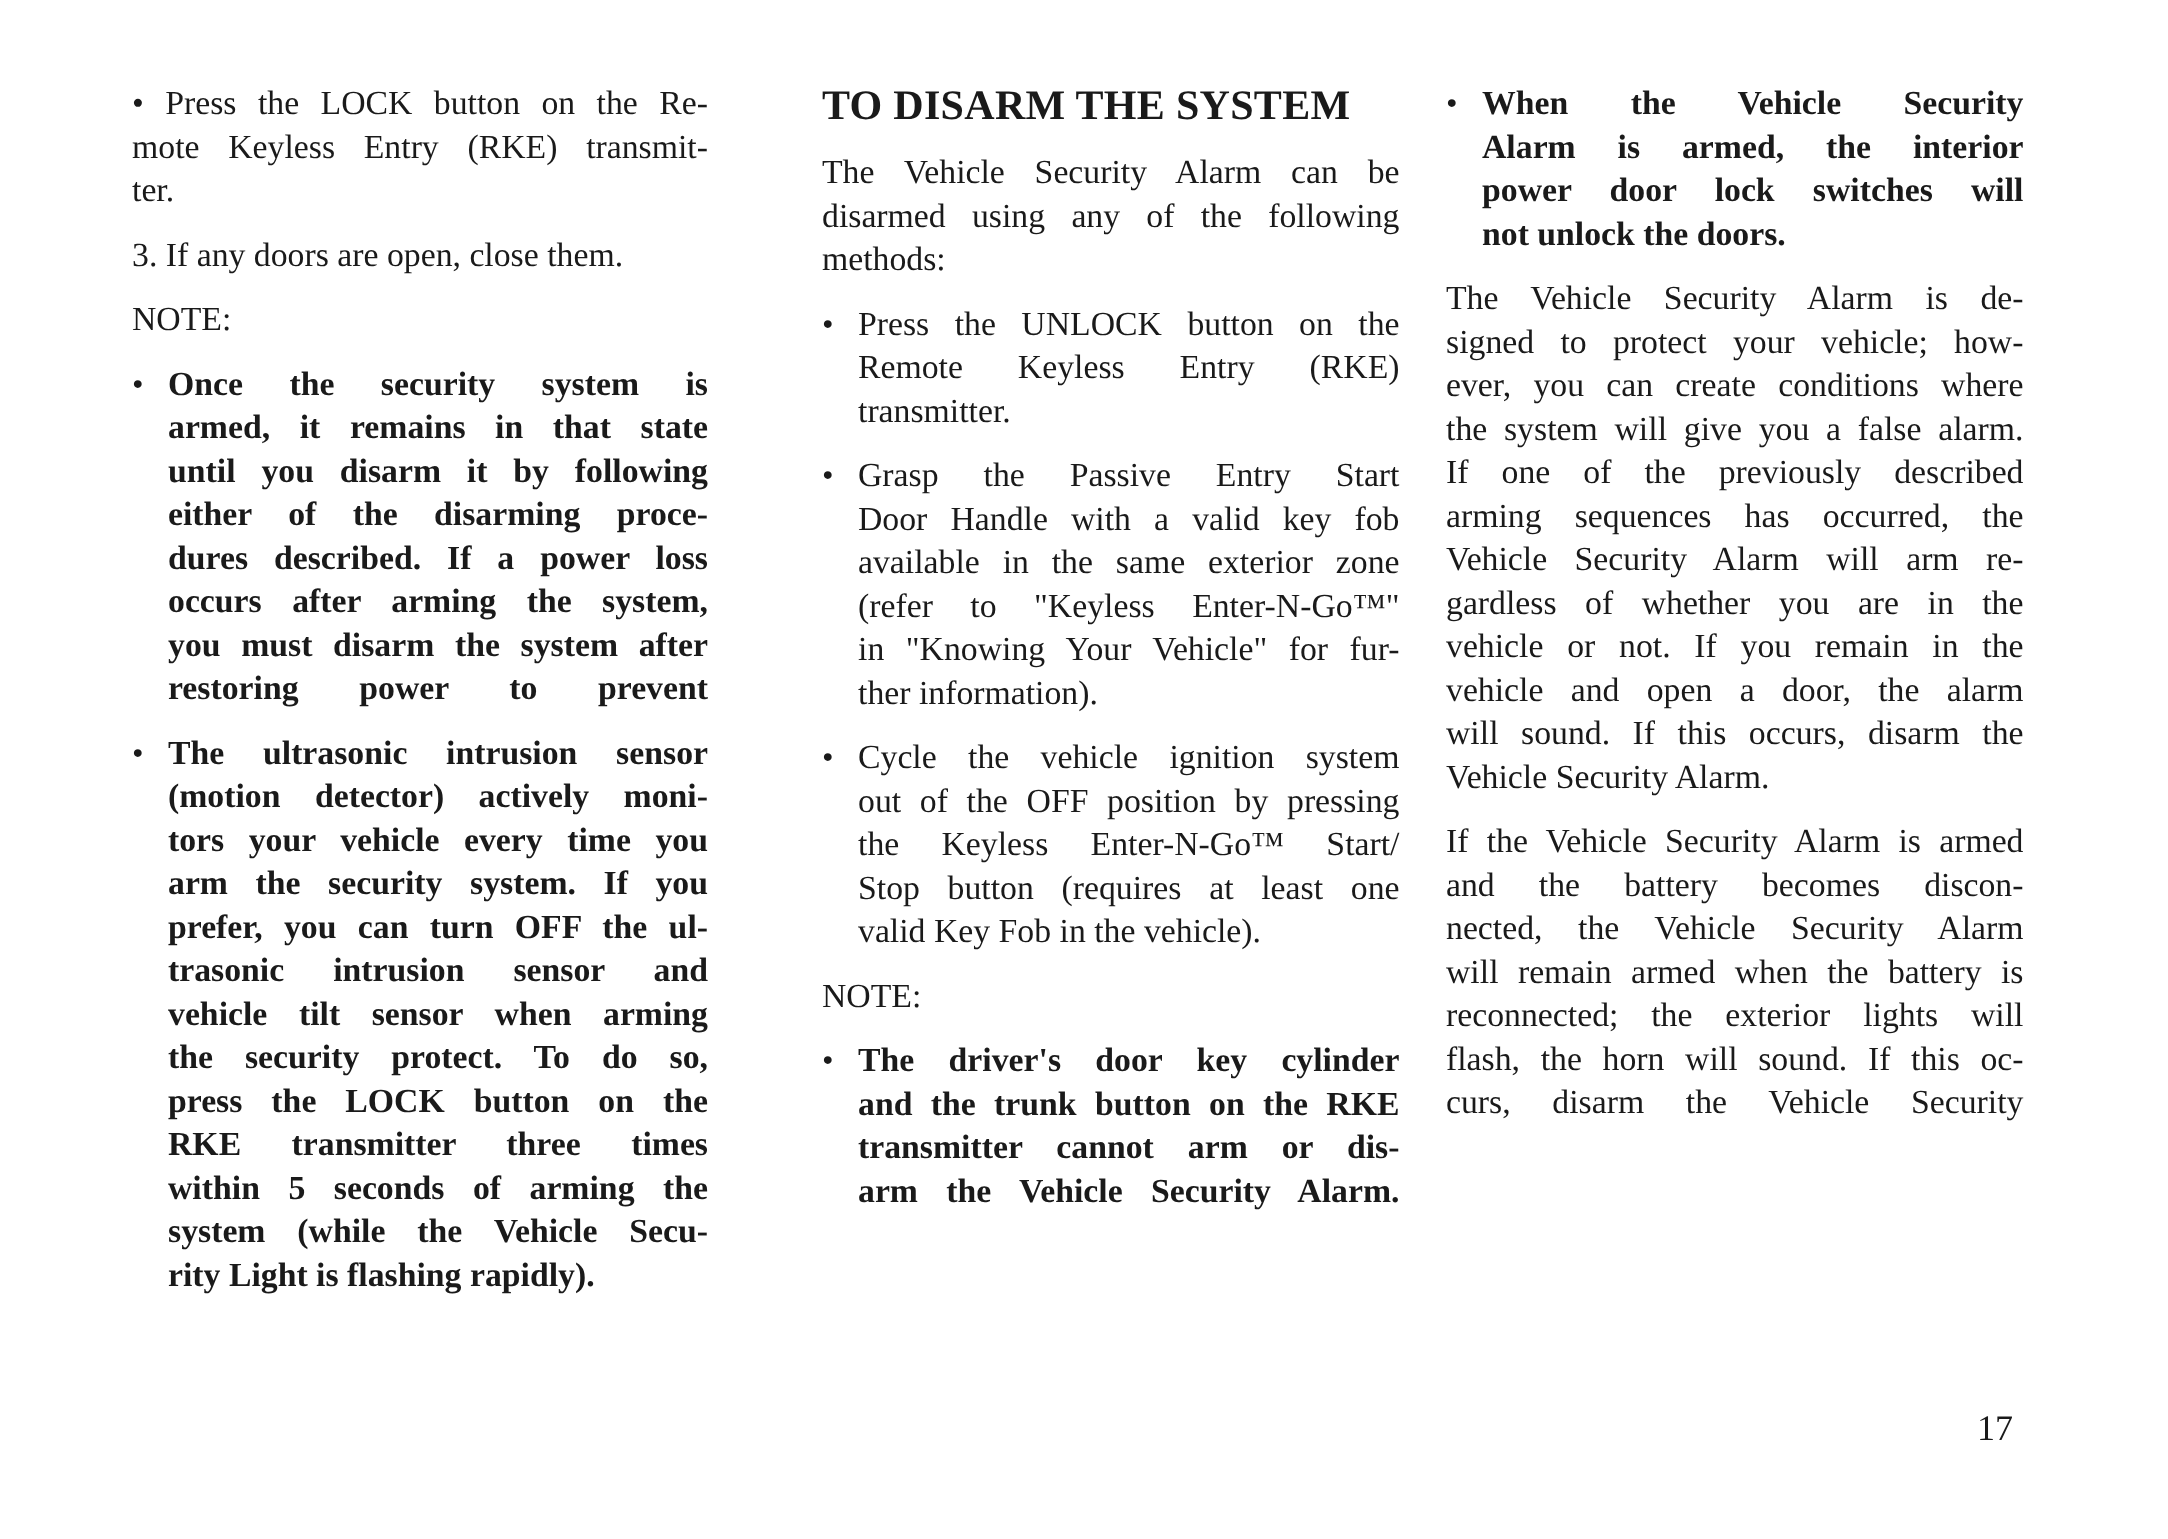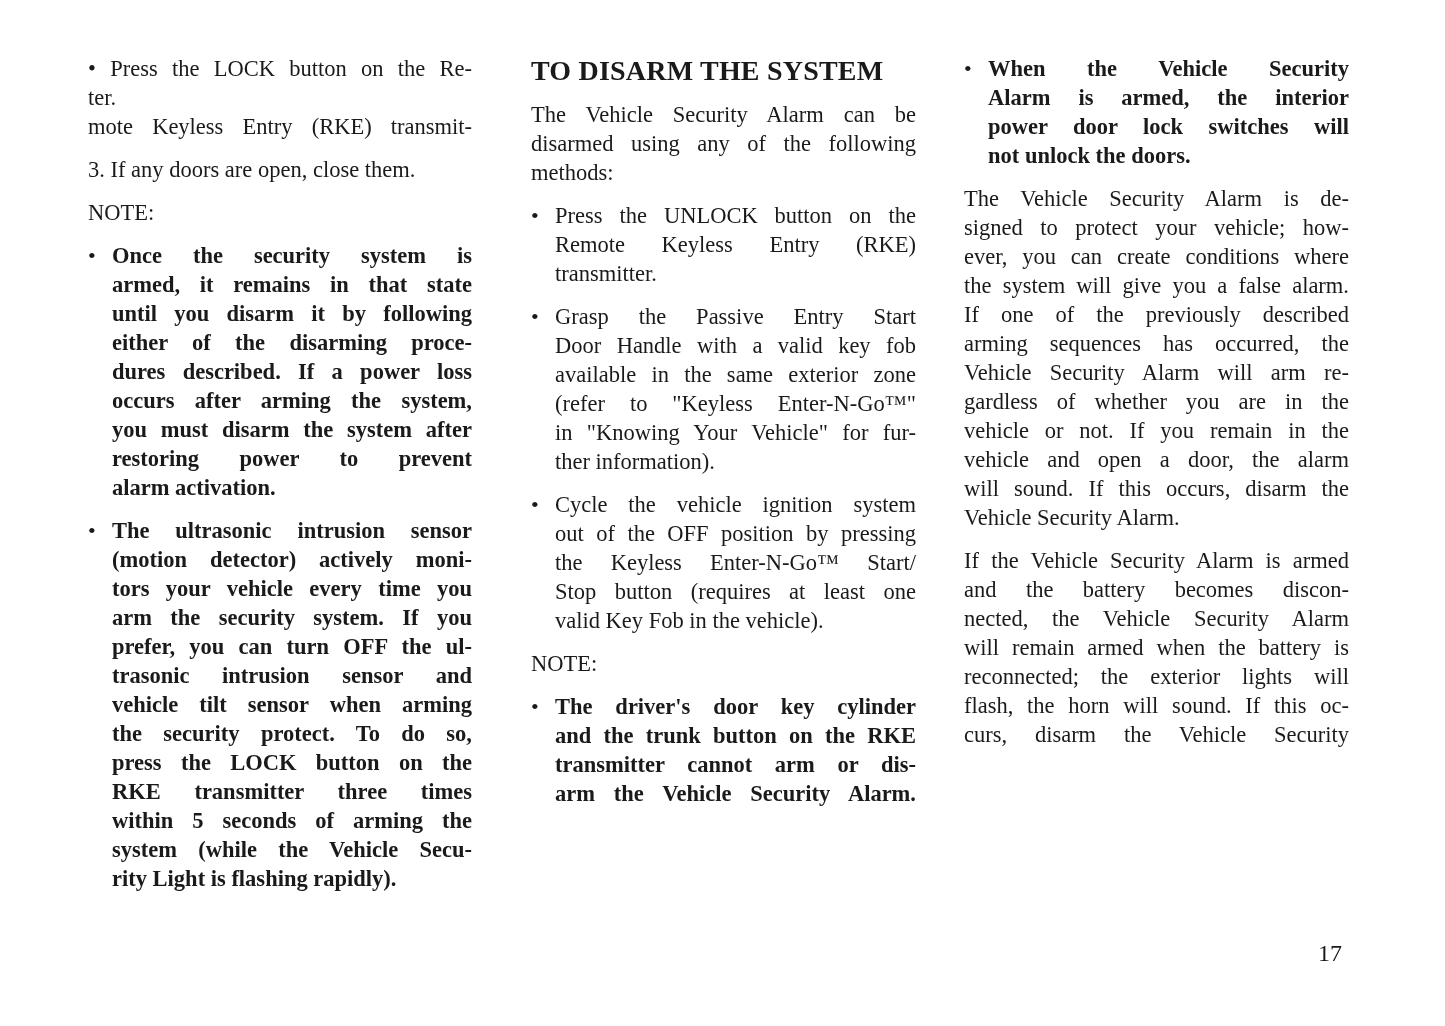--- a/index.html
+++ b/index.html
@@ -13,21 +13,21 @@
       position: relative;
       overflow: hidden;
       font-family: "Liberation Serif", "DejaVu Serif", serif;
       color: #1a1a1a;
     }
     .column {
       position: absolute;
       top: 54px;
     }
     #col1 { left: 88px; width: 384px; }
-    #col2 { left: 531px; width: 385px; }
+    #col2 { left: 548px; width: 385px; }
     #col3 { left: 964px; width: 385px; }
 
     .line {
       display: block;
       font-size: 22.5px;
       line-height: 29px;
       height: 29px;
       white-space: nowrap;
       text-align: justify;
       text-align-last: justify;
@@ -76,41 +76,40 @@
       line-height: 30px;
       margin-top: 38px;
     }
   </style>
 </head>
 <body>
 
 <div class="column" id="col1">
   <div class="block">
     <span class="line">• Press the LOCK button on the Re-</span>
+    <span class="line">mote Keyless Entry (RKE) transmit-</span>
     <span class="line last">ter.</span>
-    <span class="line">mote Keyless Entry (RKE) transmit-</span>
   </div>
 
   <div class="block">
     <span class="line last">3.  If any doors are open, close them.</span>
   </div>
 
   <div class="block note-label">NOTE:</div>
 
   <div class="block bullet-item bold">
     <span class="bullet">•</span>
     <span class="line">Once the security system is</span>
     <span class="line">armed, it remains in that state</span>
     <span class="line">until you disarm it by following</span>
     <span class="line">either of the disarming proce-</span>
     <span class="line">dures described. If a power loss</span>
     <span class="line">occurs after arming the system,</span>
     <span class="line">you must disarm the system after</span>
     <span class="line">restoring power to prevent</span>
-    <span class="line last">alarm activation.</span>
   </div>
 
   <div class="block bullet-item bold">
     <span class="bullet">•</span>
     <span class="line">The ultrasonic intrusion sensor</span>
     <span class="line">(motion detector) actively moni-</span>
     <span class="line">tors your vehicle every time you</span>
     <span class="line">arm the security system. If you</span>
     <span class="line">prefer, you can turn OFF the ul-</span>
     <span class="line">trasonic intrusion sensor and</span>

